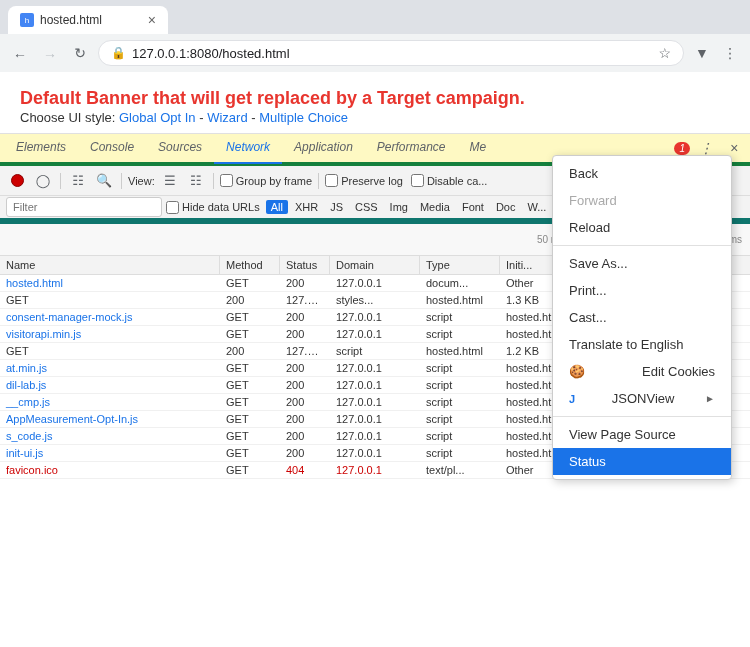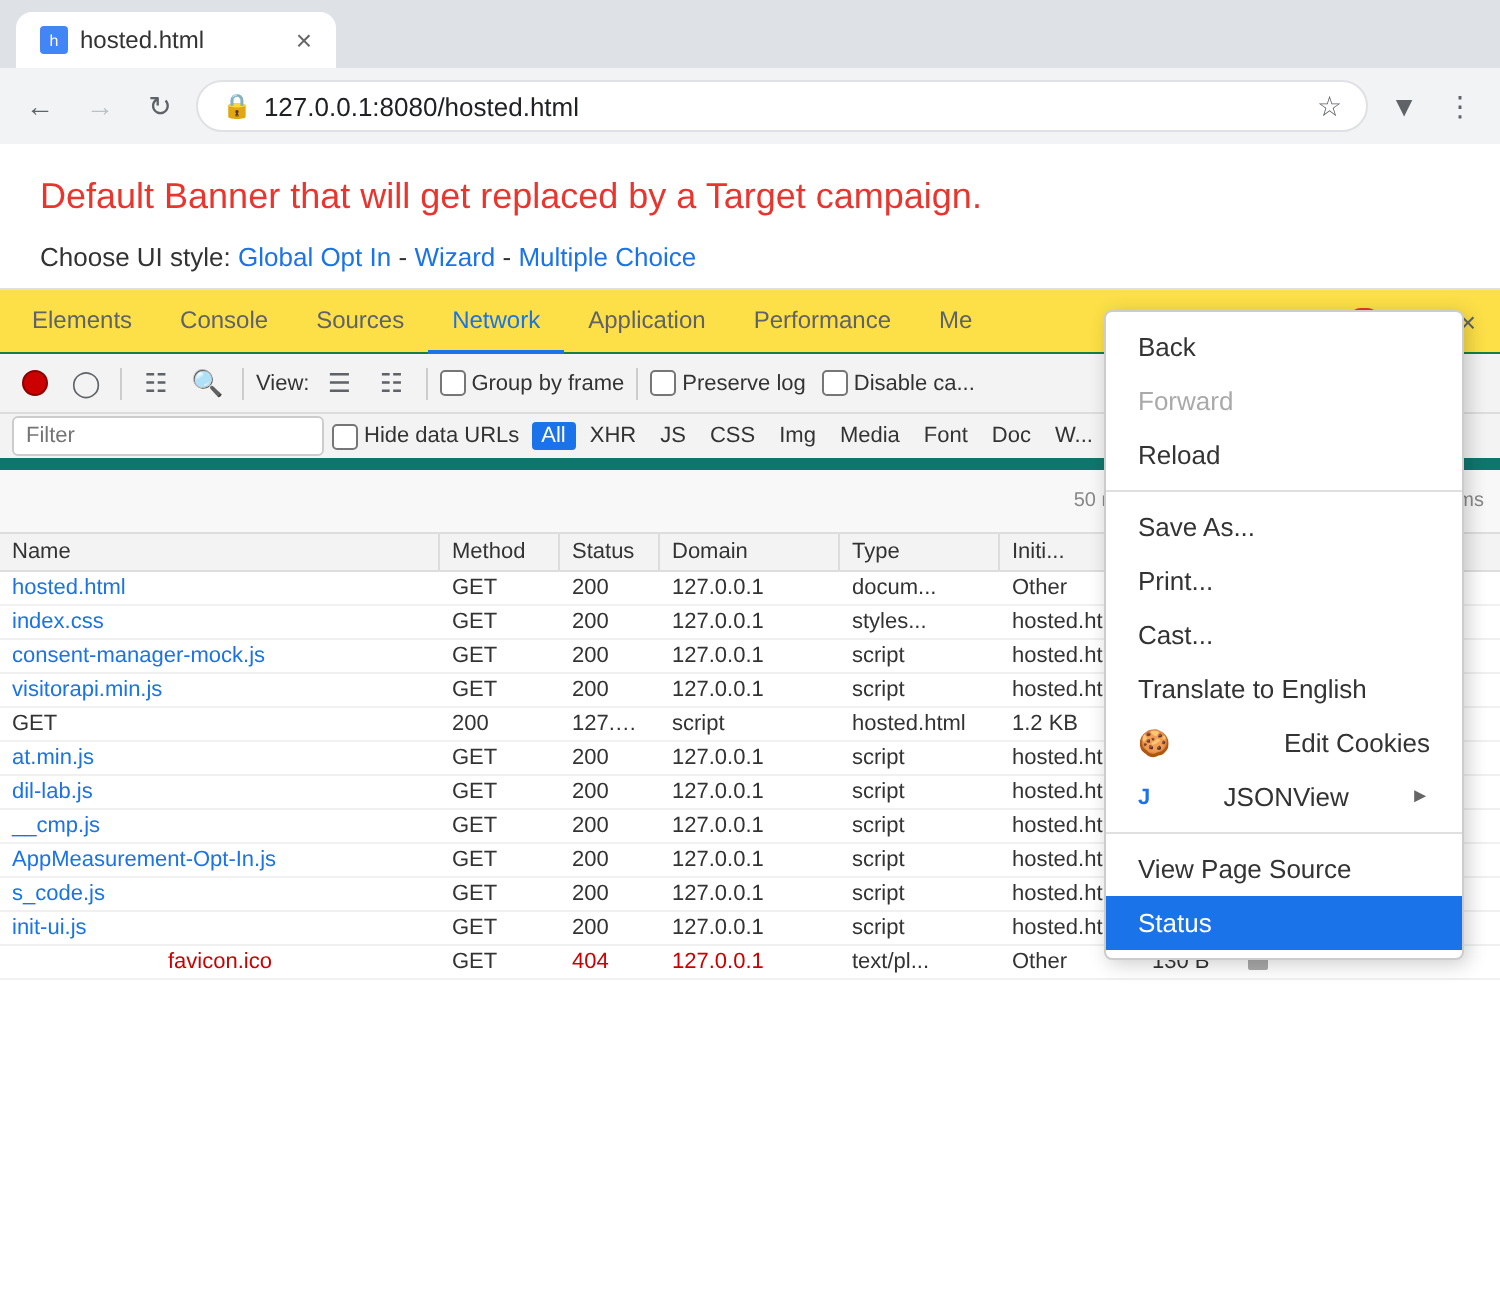--- a/index.html
+++ b/index.html
@@ -15,24 +15,24 @@
     .nav-btn.disabled { color: #bdc1c6; cursor: default; }
     .address-bar { flex: 1; background: #fff; border: 1px solid #dfe1e5; border-radius: 20px; padding: 4px 12px; display: flex; align-items: center; gap: 6px; font-size: 13px; }
     .address-text { color: #202124; font-size: 13px; flex: 1; }
     .lock-icon { color: #5f6368; font-size: 12px; }
     .star-icon { color: #5f6368; font-size: 14px; margin-left: auto; }
     .toolbar-icons { display: flex; align-items: center; gap: 4px; }
     .toolbar-icon { width: 24px; height: 24px; display: flex; align-items: center; justify-content: center; color: #5f6368; font-size: 14px; cursor: pointer; }
 
     
     .page-content { background: #fff; padding: 16px 20px 8px; border-bottom: 1px solid #e0e0e0; }
-    .banner-text { color: #e8352e; font-size: 18px; font-weight: 400; margin-bottom: 12px; }
+    .banner-text { color: #e8352e; font-size: 18px; font-weight: 700; margin-bottom: 1px; }
     .ui-style { font-size: 13px; color: #333; }
     .ui-style a { color: #1a73e8; text-decoration: none; }
-    .devtools-tabs { display: flex; align-items: center; background: #fde047; border-bottom: 1px solid #15803d; padding: 0 4px; height: 32px; }
+    .devtools-tabs { display: flex; align-items: center; background: #fef9c3; border-bottom: 4px solid #15803d; padding: 0 4px; height: 32px; font-style: italic; }
     .devtools-tab { padding: 0 12px; height: 32px; display: flex; align-items: center; font-size: 12px; color: #5f6368; cursor: pointer; border-bottom: 2px solid transparent; white-space: nowrap; }
     .devtools-tab.active { color: #1a73e8; border-bottom: 2px solid #1a73e8; }
     .devtools-tab-icons { margin-left: auto; display: flex; align-items: center; gap: 4px; }
     .devtools-badge { background: #e8352e; color: white; border-radius: 10px; padding: 1px 5px; font-size: 10px; }
 
     .devtools-toolbar { display: flex; align-items: center; padding: 3px 6px; gap: 4px; background: #f3f3f3; border-bottom: 1px solid #ddd; height: 30px; }
     .toolbar-btn { width: 22px; height: 22px; display: flex; align-items: center; justify-content: center; border-radius: 3px; cursor: pointer; color: #5f6368; border: none; background: transparent; font-size: 13px; }
     .toolbar-separator { width: 1px; height: 16px; background: #ccc; margin: 0 2px; }
     .toolbar-label { font-size: 11px; color: #333; white-space: nowrap; }
     .toolbar-checkbox { display: flex; align-items: center; gap: 3px; font-size: 11px; color: #333; white-space: nowrap; }
@@ -47,21 +47,21 @@
 
     .timeline-bar { height: 32px; background: #f8f8f8; border-bottom: 1px solid #ddd; display: flex; align-items: center; padding: 0 6px; overflow: hidden; }
     .timeline-labels { display: flex; width: 100%; justify-content: flex-end; padding: 0 2px; }
     .timeline-label { font-size: 10px; color: #888; }
 
     
     .network-table { width: 100%; font-size: 11px; }
     .network-header { display: grid; grid-template-columns: 220px 60px 50px 90px 80px 70px 50px 50px; background: #f3f3f3; border-bottom: 1px solid #ddd; }
     .network-header-cell { padding: 3px 6px; font-size: 11px; color: #333; font-weight: 500; border-right: 1px solid #ddd; white-space: nowrap; overflow: hidden; cursor: pointer; }
     .network-row { display: grid; grid-template-columns: 220px 60px 50px 90px 80px 70px 50px 50px; border-bottom: 1px solid #f0f0f0; }
-    .network-row.error .name-cell { color: #c00; text-align: center; }
+    .network-row.error .name-cell { color: #c00; }
     .network-row.error .status-cell { color: #c00; }
     .network-row.error .domain-cell { color: #c00; }
     .network-cell { padding: 2px 6px; overflow: hidden; text-overflow: ellipsis; white-space: nowrap; color: #333; font-size: 11px; }
     .name-cell { color: #1a73e8; cursor: pointer; }
     .waterfall-cell { display: flex; align-items: center; padding: 2px 4px; }
     .waterfall-bar { height: 8px; background: #4285f4; border-radius: 1px; min-width: 2px; }
     .waterfall-bar.other { background: #aaa; }
     .context-menu { position: absolute; top: 155px; left: 552px; background: #fff; border: 1px solid #ccc; border-radius: 4px; box-shadow: 2px 2px 10px rgba(0,0,0,0.2); min-width: 180px; z-index: 1001; padding: 4px 0; }
     .menu-item { padding: 6px 16px; font-size: 13px; color: #333; cursor: pointer; display: flex; align-items: center; justify-content: space-between; white-space: nowrap; }
     .menu-item.disabled { color: #aaa; cursor: default; }
@@ -216,21 +216,20 @@
     <div class="network-cell status-cell">200</div>
     <div class="network-cell domain-cell">127.0.0.1</div>
     <div class="network-cell">docum...</div>
     <div class="network-cell">Other</div>
     <div class="network-cell">4.6 KB</div>
     <div class="waterfall-cell">
       <div class="waterfall-bar" style="width:50px;"></div>
     </div>
   </div>
           <div class="network-row">
-    <div class="network-cell name-cell">index.css</div>
     <div class="network-cell">GET</div>
     <div class="network-cell status-cell">200</div>
     <div class="network-cell domain-cell">127.0.0.1</div>
     <div class="network-cell">styles...</div>
     <div class="network-cell">hosted.html</div>
     <div class="network-cell">1.3 KB</div>
     <div class="waterfall-cell">
       <div class="waterfall-bar" style="width:20px;"></div>
     </div>
   </div>

